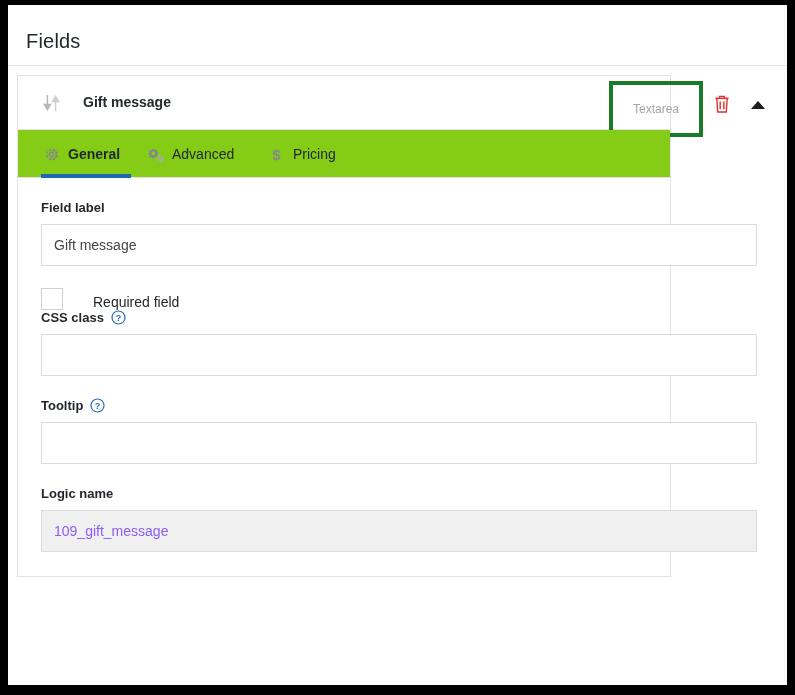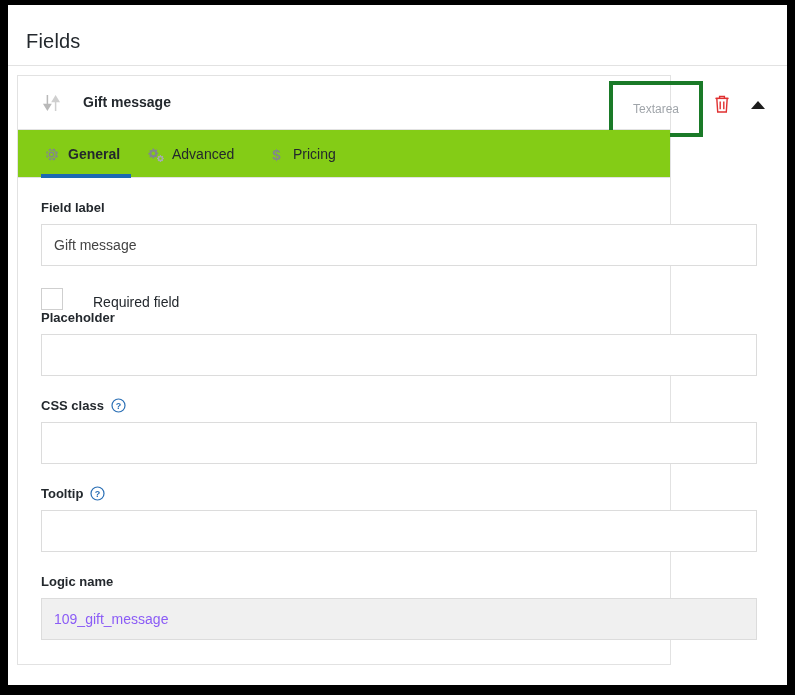--- a/index.html
+++ b/index.html
@@ -317,26 +317,20 @@
             <span>Field label</span>
           </div>
           <input class="text-input" type="text" value="Gift message" style="">
         </div>
 
         <div class="checkbox-row">
           <span class="checkbox-box"></span>
           <span class="checkbox-label">Required field</span>
         </div>
 
-        <div class="form-group">
-          <div class="form-label">
-            <span>Placeholder</span>
-          </div>
-          <input class="text-input" type="text" value="" style="">
-        </div>
 
         <div class="form-group">
           <div class="form-label">
             <span>CSS class</span>
             <span class="help-icon">
               <svg width="15" height="15" viewBox="0 0 15 15" aria-hidden="true">
                 <circle cx="7.5" cy="7.5" r="6.5" fill="none" stroke="#2a6fb5" stroke-width="1.2"></circle>
                 <text x="7.5" y="11" text-anchor="middle" font-family="Liberation Sans, sans-serif" font-size="9" fill="#2a6fb5">?</text>
               </svg>
             </span>

